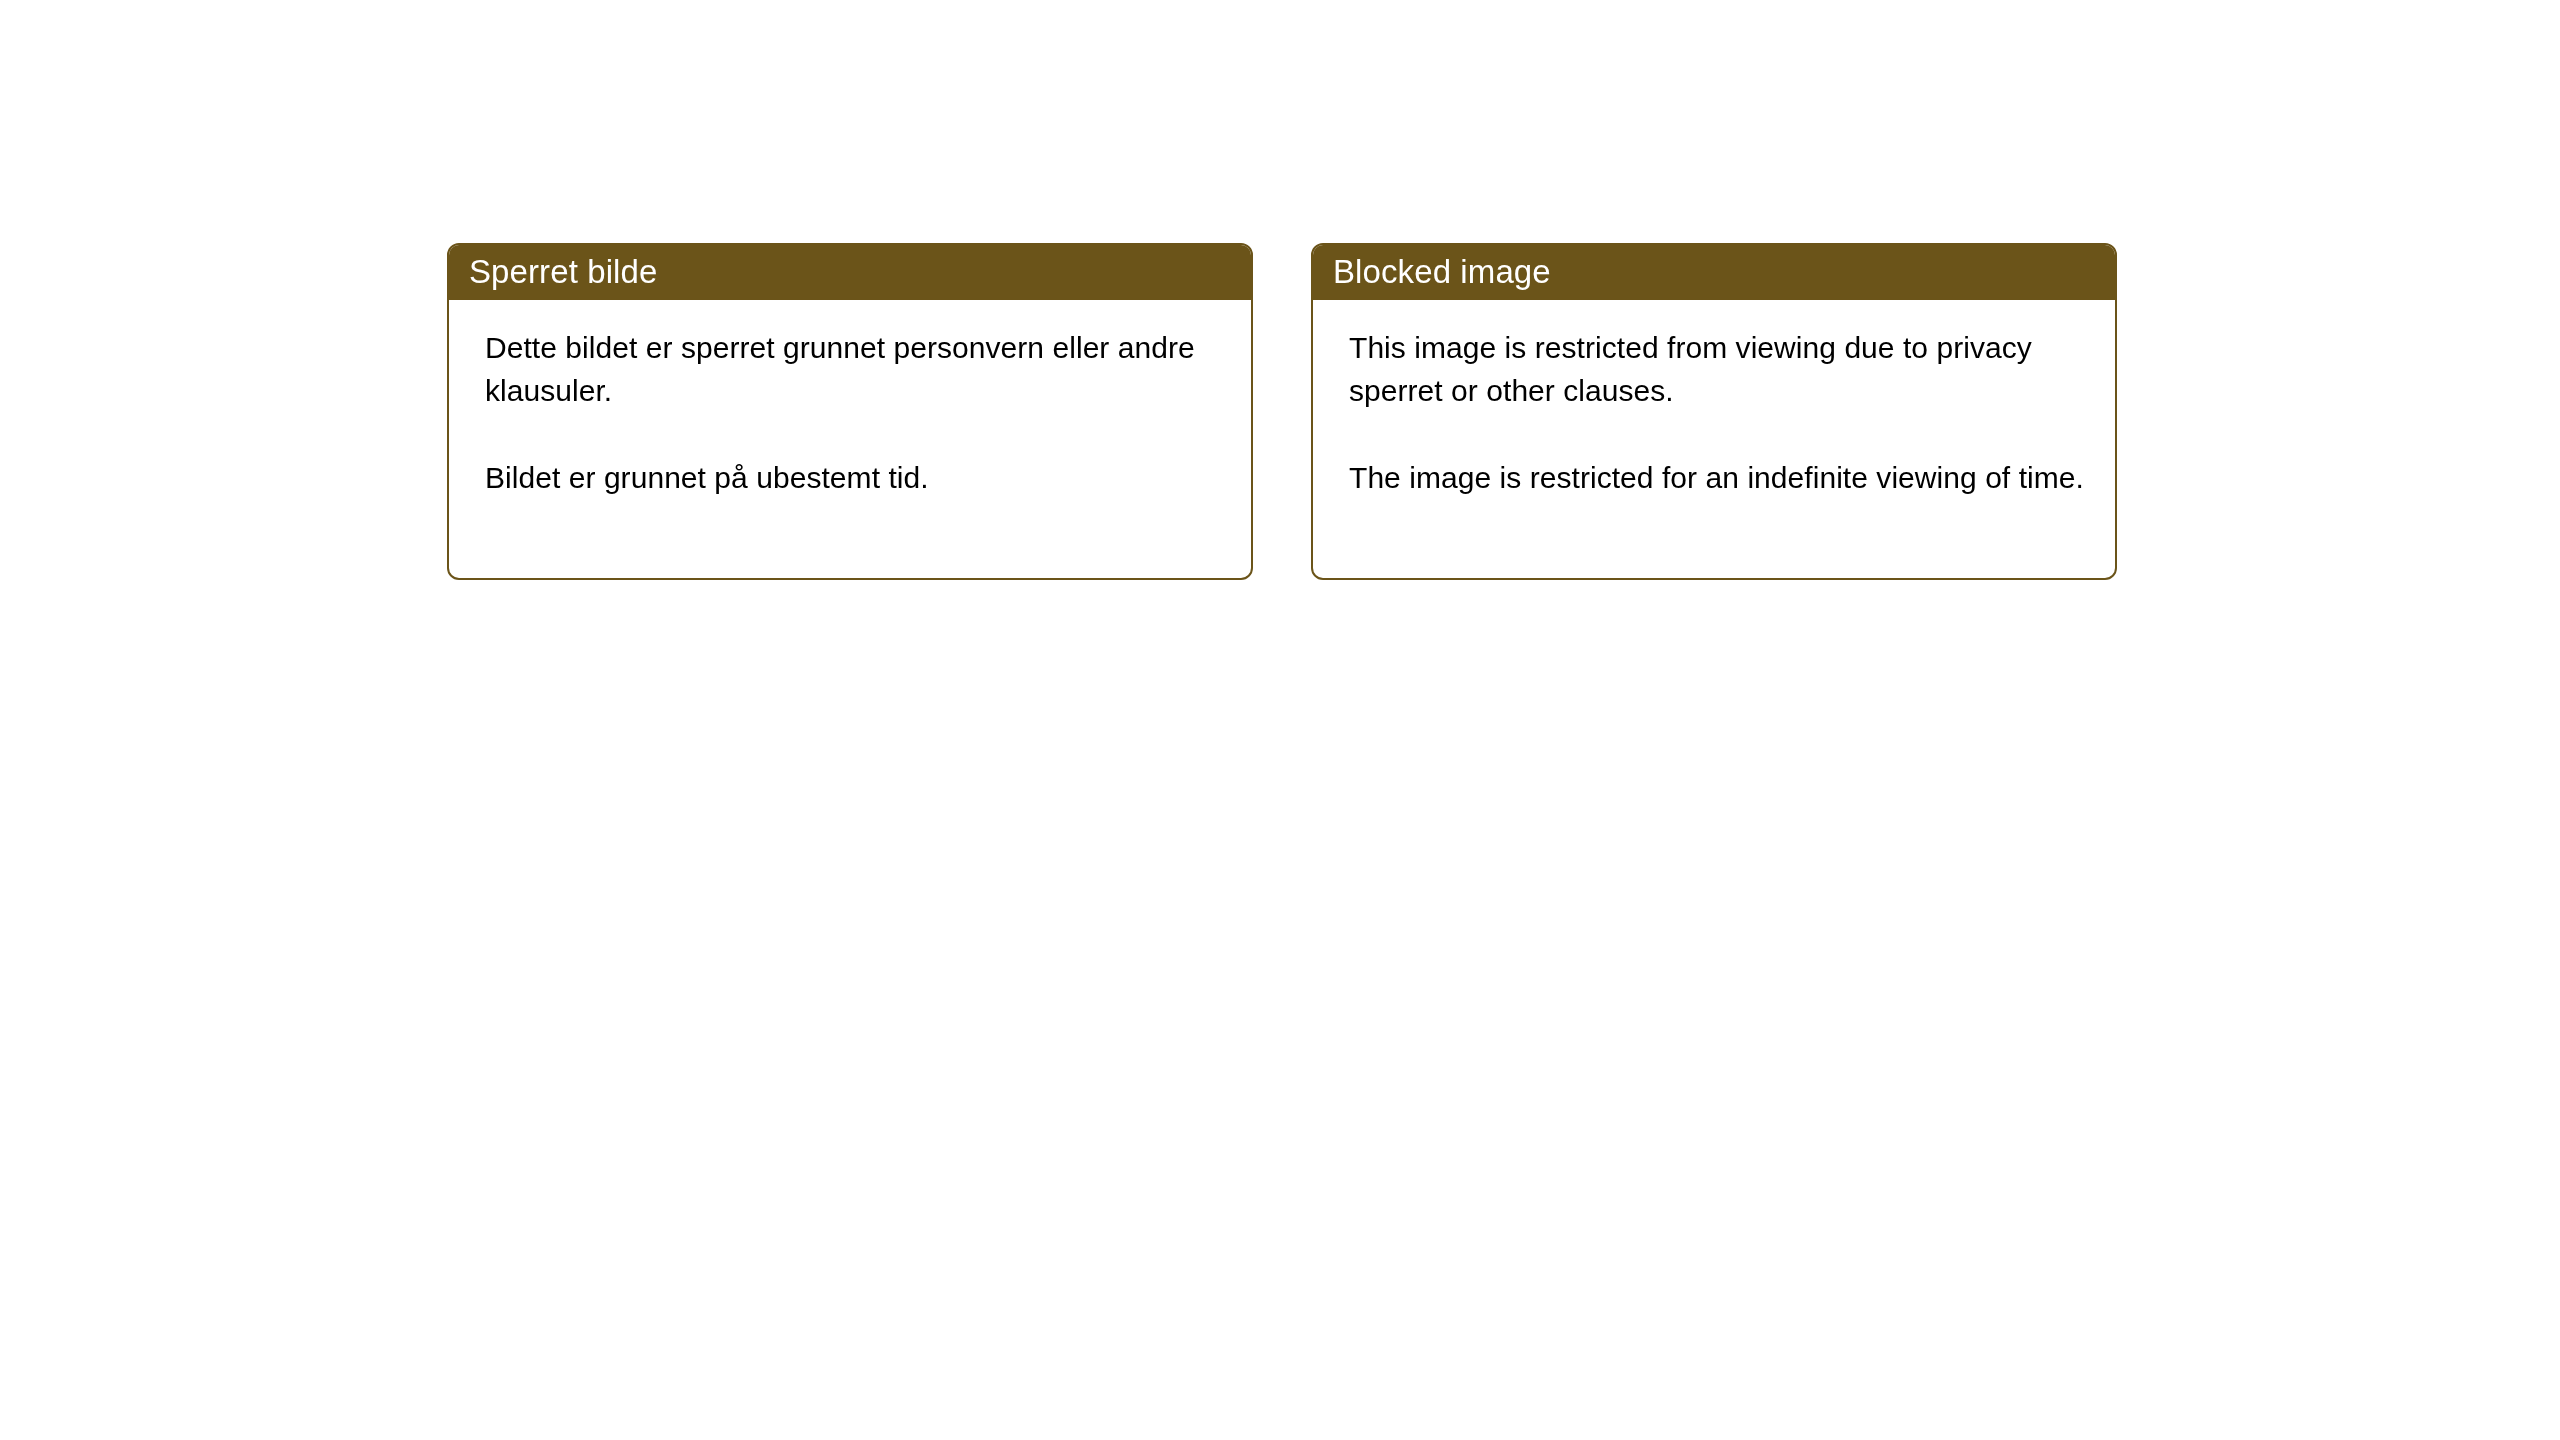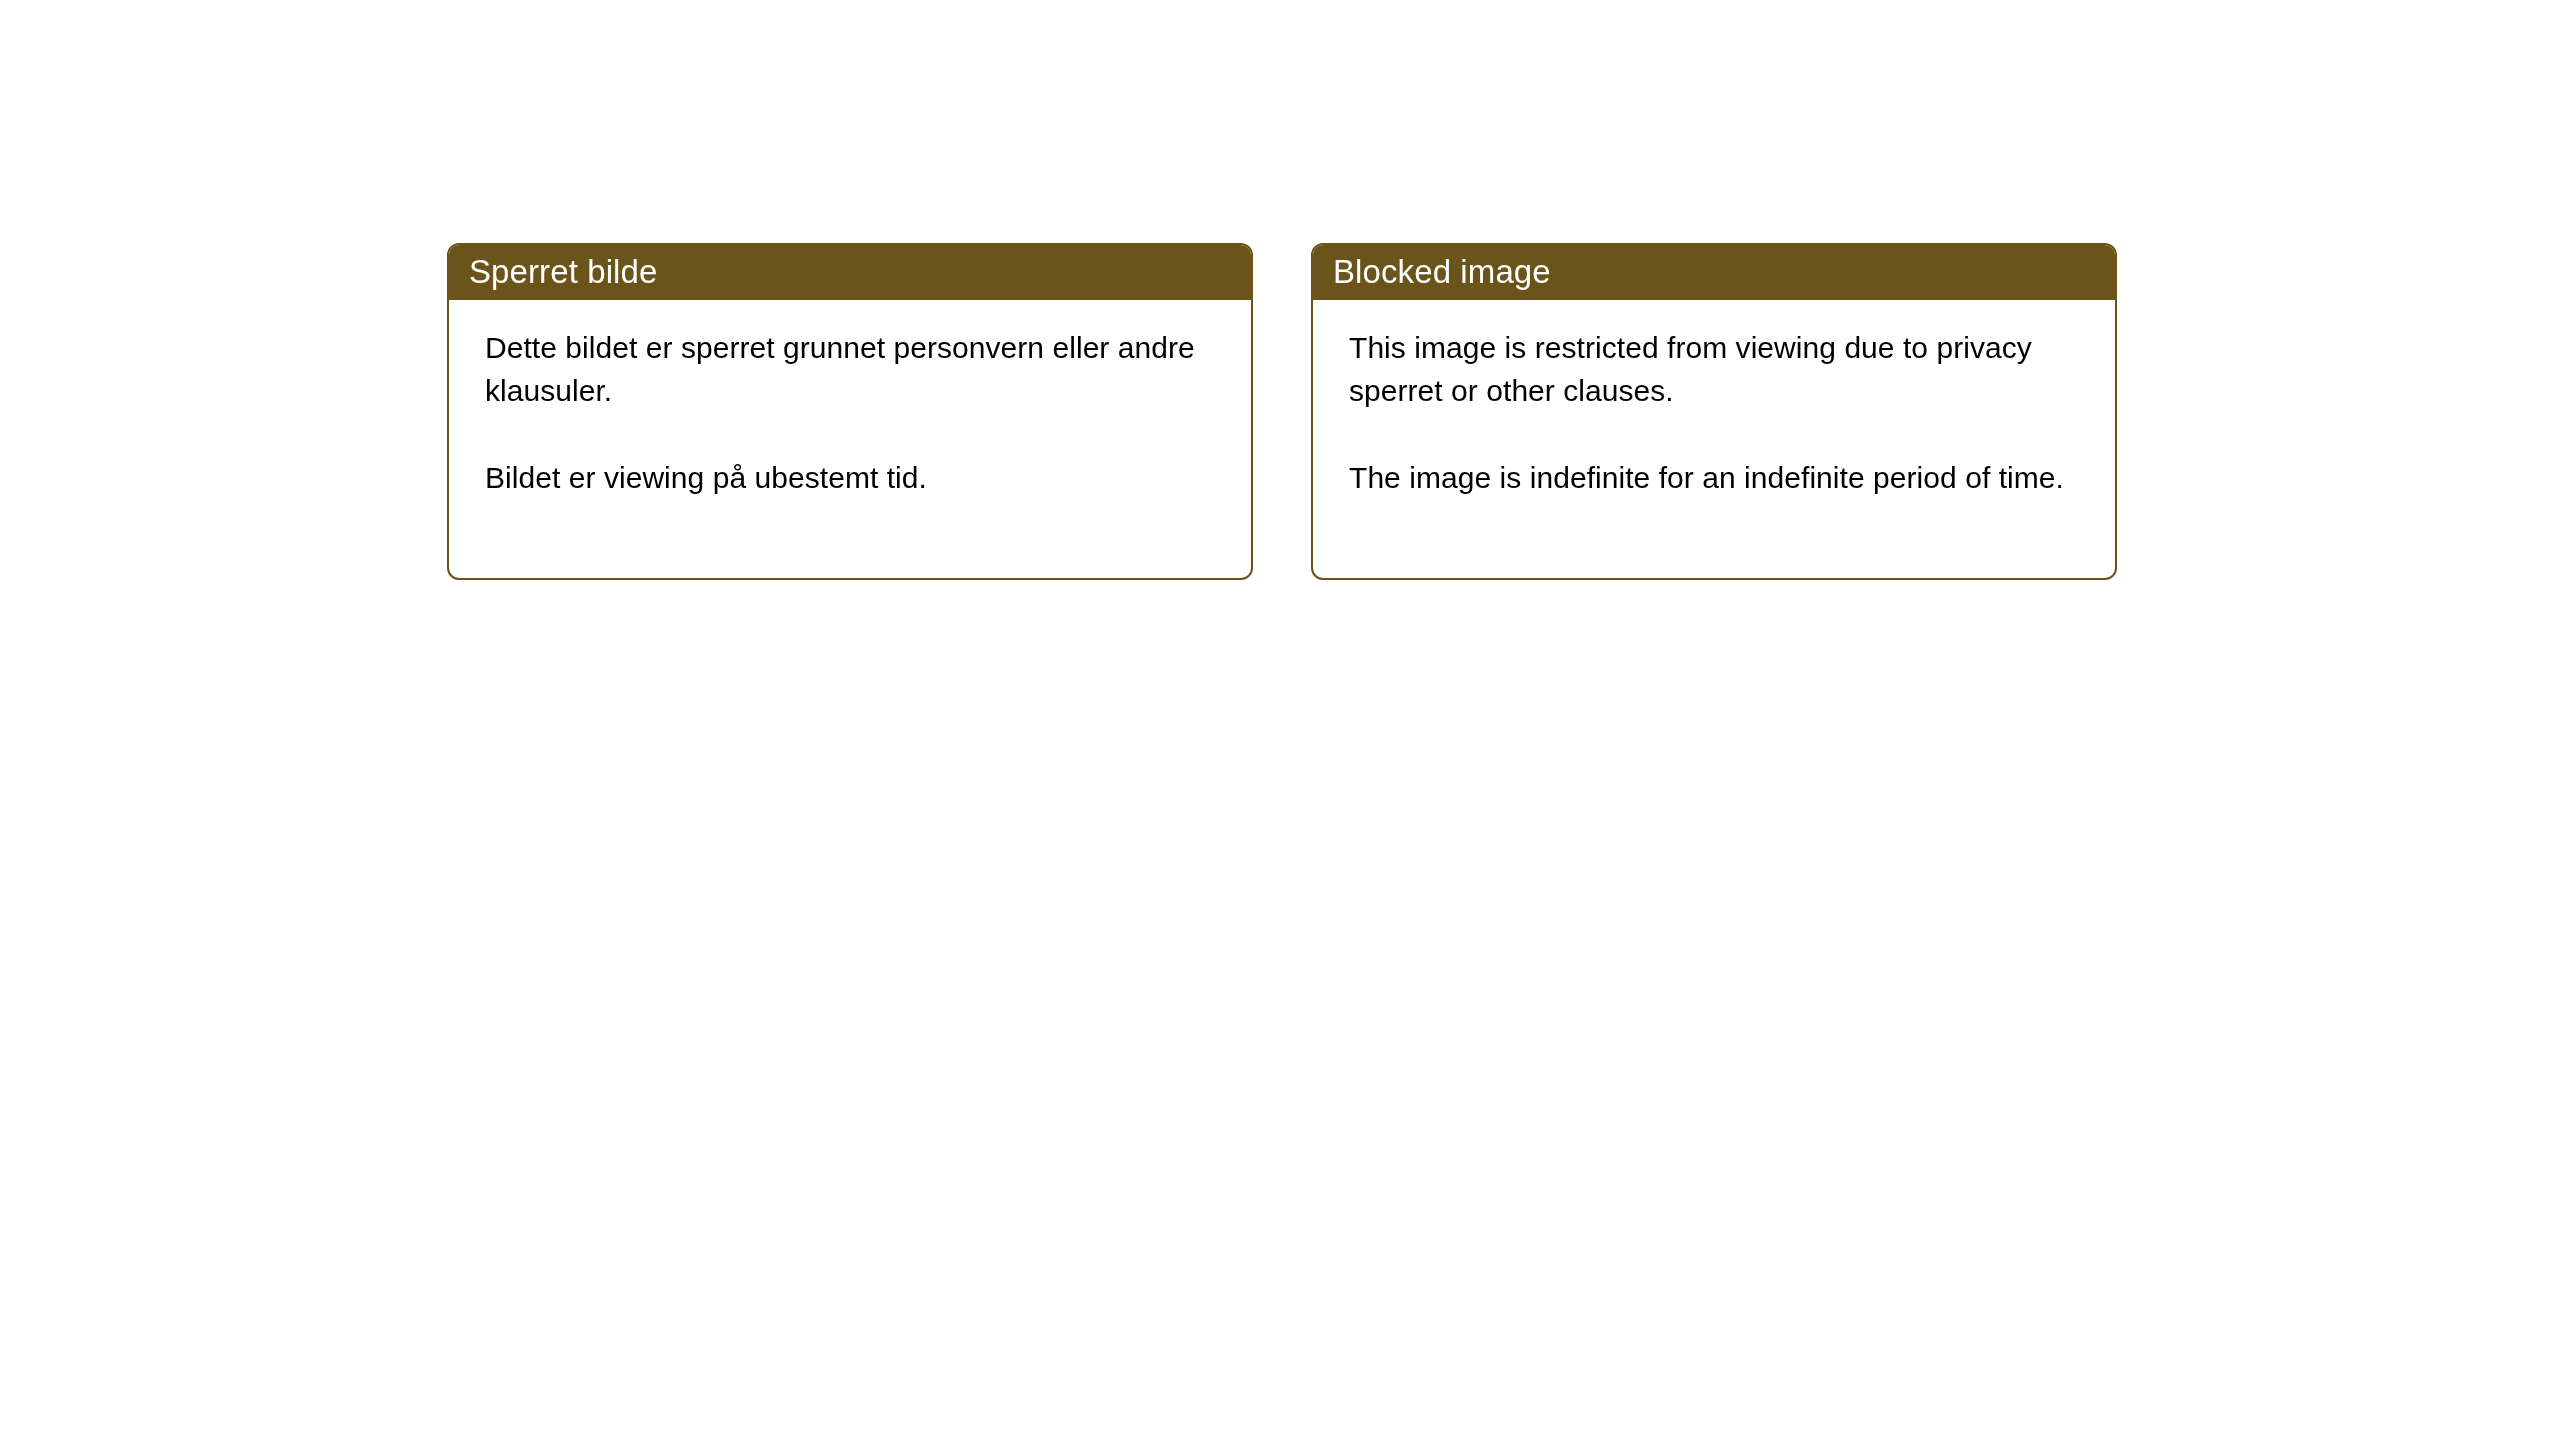--- a/index.html
+++ b/index.html
@@ -80,27 +80,27 @@
 <body>
 
 <div id="stage">
 
   <div class="panel" id="panel-no">
     <div class="panel-header">
       <span class="panel-title">Sperret bilde</span>
     </div>
     <div class="panel-body">
       <p class="panel-paragraph">Dette bildet er sperret grunnet personvern eller andre klausuler.</p>
-      <p class="panel-paragraph">Bildet er viewing på ubestemt tid.</p>
+      <p class="panel-paragraph">Bildet er grunnet på ubestemt tid.</p>
     </div>
   </div>
 
   <div class="panel" id="panel-en">
     <div class="panel-header">
       <span class="panel-title">Blocked image</span>
     </div>
     <div class="panel-body">
       <p class="panel-paragraph">This image is restricted from viewing due to privacy sperret or other clauses.</p>
-      <p class="panel-paragraph">The image is indefinite for an indefinite period of time.</p>
+      <p class="panel-paragraph">The image is restricted for an indefinite viewing of time.</p>
     </div>
   </div>
 
 </div>
 
 </body></html>

